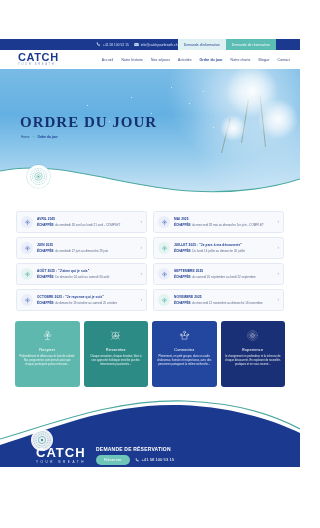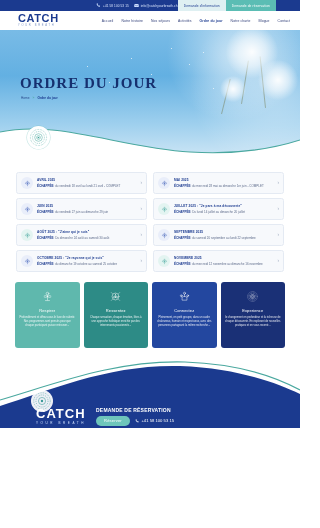--- a/index.html
+++ b/index.html
@@ -3,21 +3,21 @@
 <meta charset="utf-8">
 <style>
   * { box-sizing: border-box; margin: 0; padding: 0; }
   html, body { width: 300px; height: 528px; }
   body {
     font-family: "Liberation Sans", sans-serif;
     background: #ffffff;
     overflow: hidden;
     -webkit-font-smoothing: antialiased;
   }
-  .page { position: relative; width: 300px; height: 428px; overflow: hidden; }
+  .page { position: relative; width: 300px; height: 428px; overflow: hidden; margin-top: 39px; }
 
   
   .topbar {
     height: 11px;
     background: #1b3a8f;
     display: flex;
     align-items: center;
     padding-left: 96px;
     position: relative;
   }

